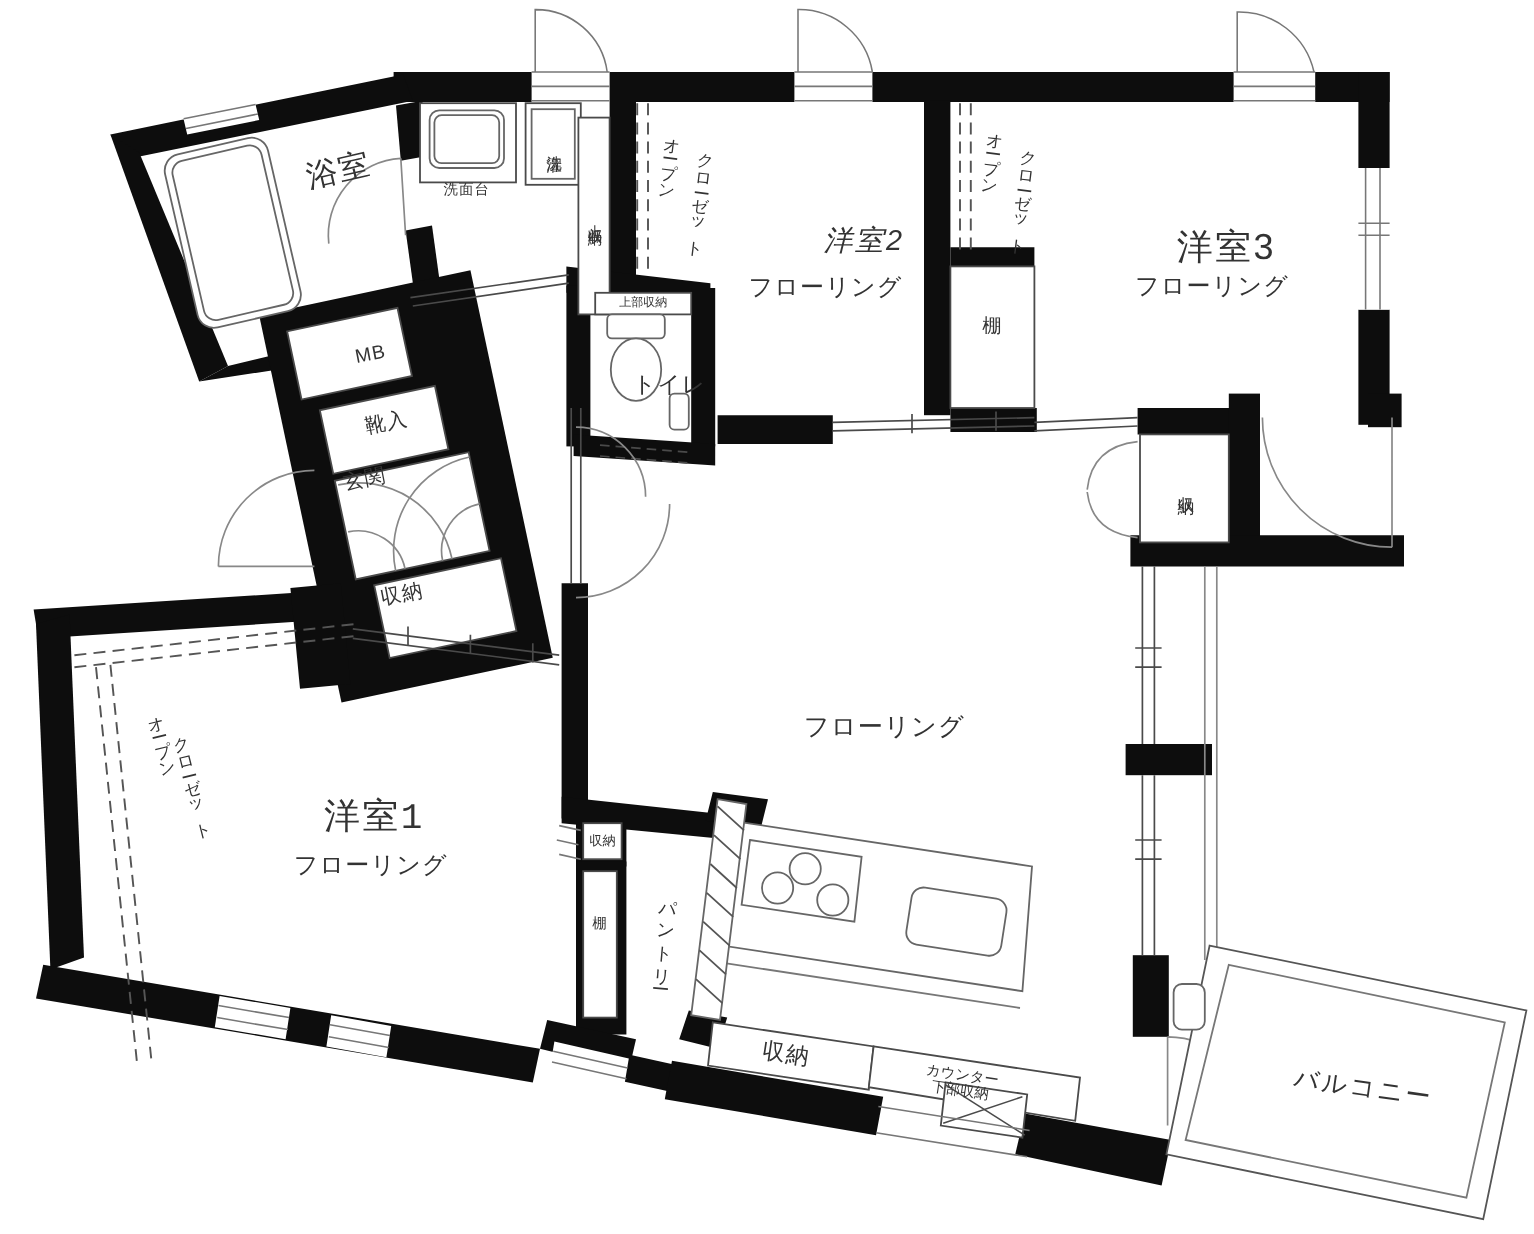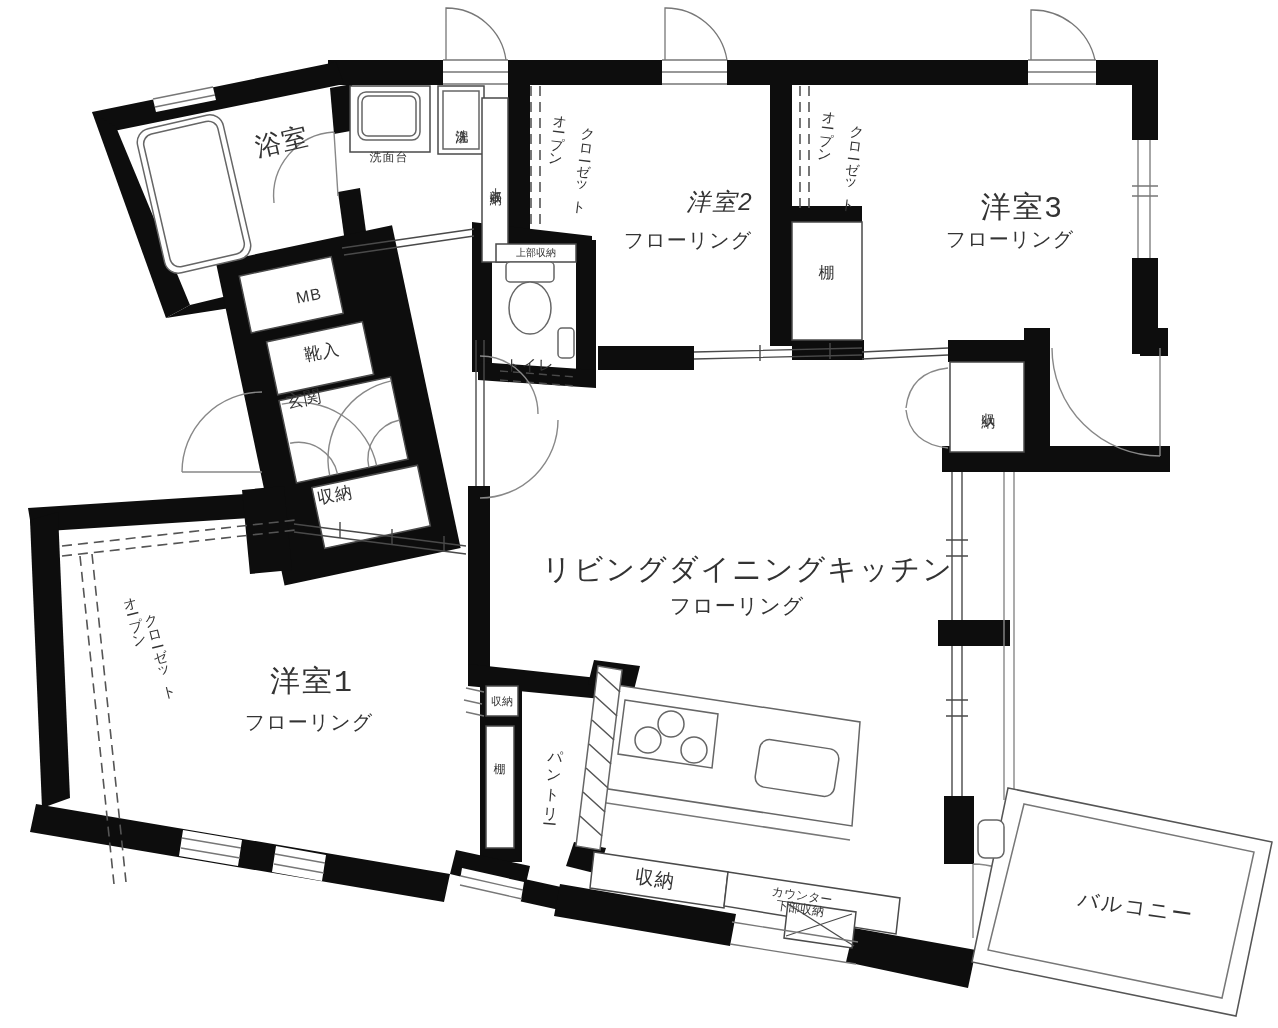--- a/index.html
+++ b/index.html
@@ -213,25 +213,24 @@
   <div class="lbl" style="left:1022px;top:207px;font-size:30px;letter-spacing:2px;">洋室3</div>
   <div class="lbl" style="left:1010px;top:239px;font-size:20px;">フローリング</div>
   <div class="lbl" style="left:827px;top:273px;font-size:16px;">棚</div>
 
   <div class="lbl" style="left:309px;top:296px;font-size:16px;transform:translate(-50%,-50%) rotate(-11deg);">MB</div>
   <div class="lbl" style="left:322px;top:352px;font-size:17px;transform:translate(-50%,-50%) rotate(-11deg);">靴入</div>
   <div class="lbl" style="left:304px;top:399px;font-size:17px;transform:translate(-50%,-50%) rotate(-11deg);">玄関</div>
   <div class="lbl" style="left:335px;top:495px;font-size:17px;transform:translate(-50%,-50%) rotate(-11deg);">収納</div>
 
   <div class="lbl" style="left:536px;top:253px;font-size:10px;letter-spacing:0;">上部収納</div>
-  <div class="lbl" style="left:530px;top:321px;font-size:15px;margin-top:44px;">トイレ</div>
+  <div class="lbl" style="left:558px;top:321px;font-size:19px;">トイレ</div>
 
   <div class="lbl vtext" style="left:988px;top:404px;font-size:14px;">収納</div>
 
-  <div class="lbl" style="left:748px;top:569px;font-size:29px;letter-spacing:2px;">リビングダイニングキッチン</div>
   <div class="lbl" style="left:737px;top:606px;font-size:21px;">フローリング</div>
 
   <div class="lbl" style="left:312px;top:684px;font-size:30px;letter-spacing:2px;font-family:Liberation Mono, monospace;">洋室1</div>
   <div class="lbl" style="left:309px;top:722px;font-size:20px;">フローリング</div>
 
   <div class="lbl vtext" style="left:133px;top:616px;font-size:14px;transform:translate(-50%,-50%) rotate(-14deg);">オープン</div>
   <div class="lbl vtext" style="left:158px;top:649px;font-size:14px;transform:translate(-50%,-50%) rotate(-14deg);">クローゼット</div>
 
   <div class="lbl" style="left:502px;top:701px;font-size:11px;letter-spacing:0;">収納</div>
   <div class="lbl" style="left:500px;top:770px;font-size:12px;">棚</div>

